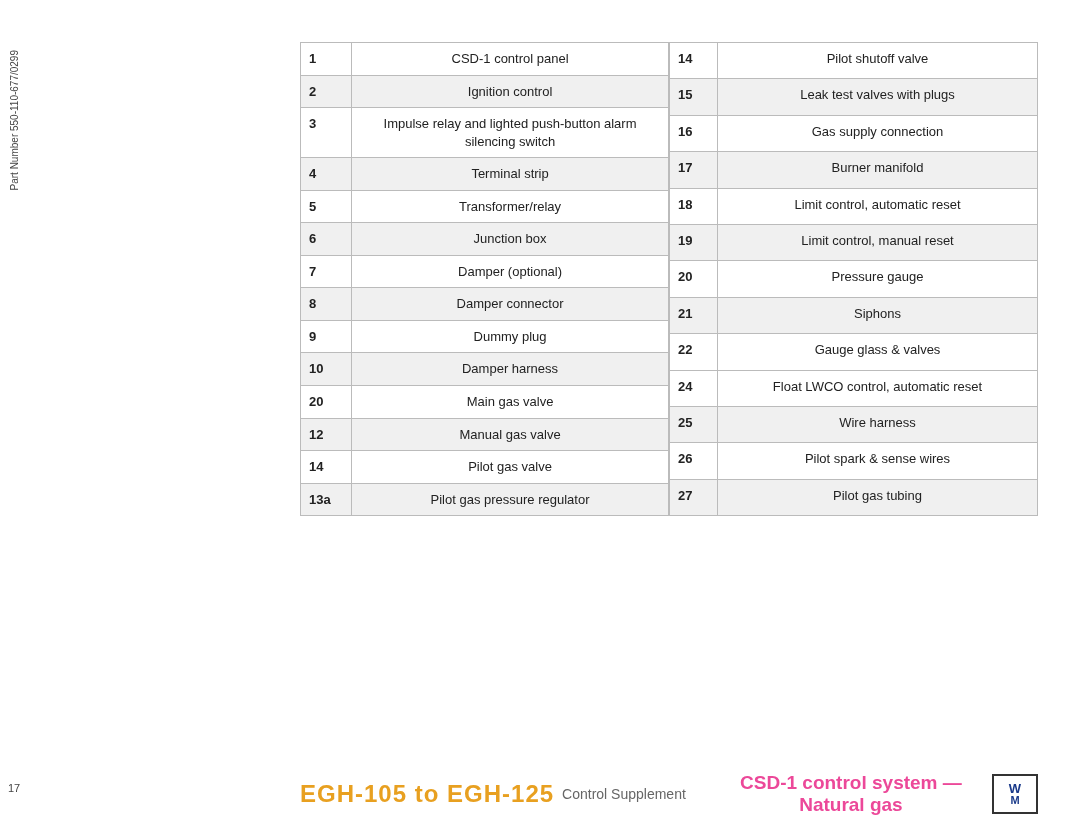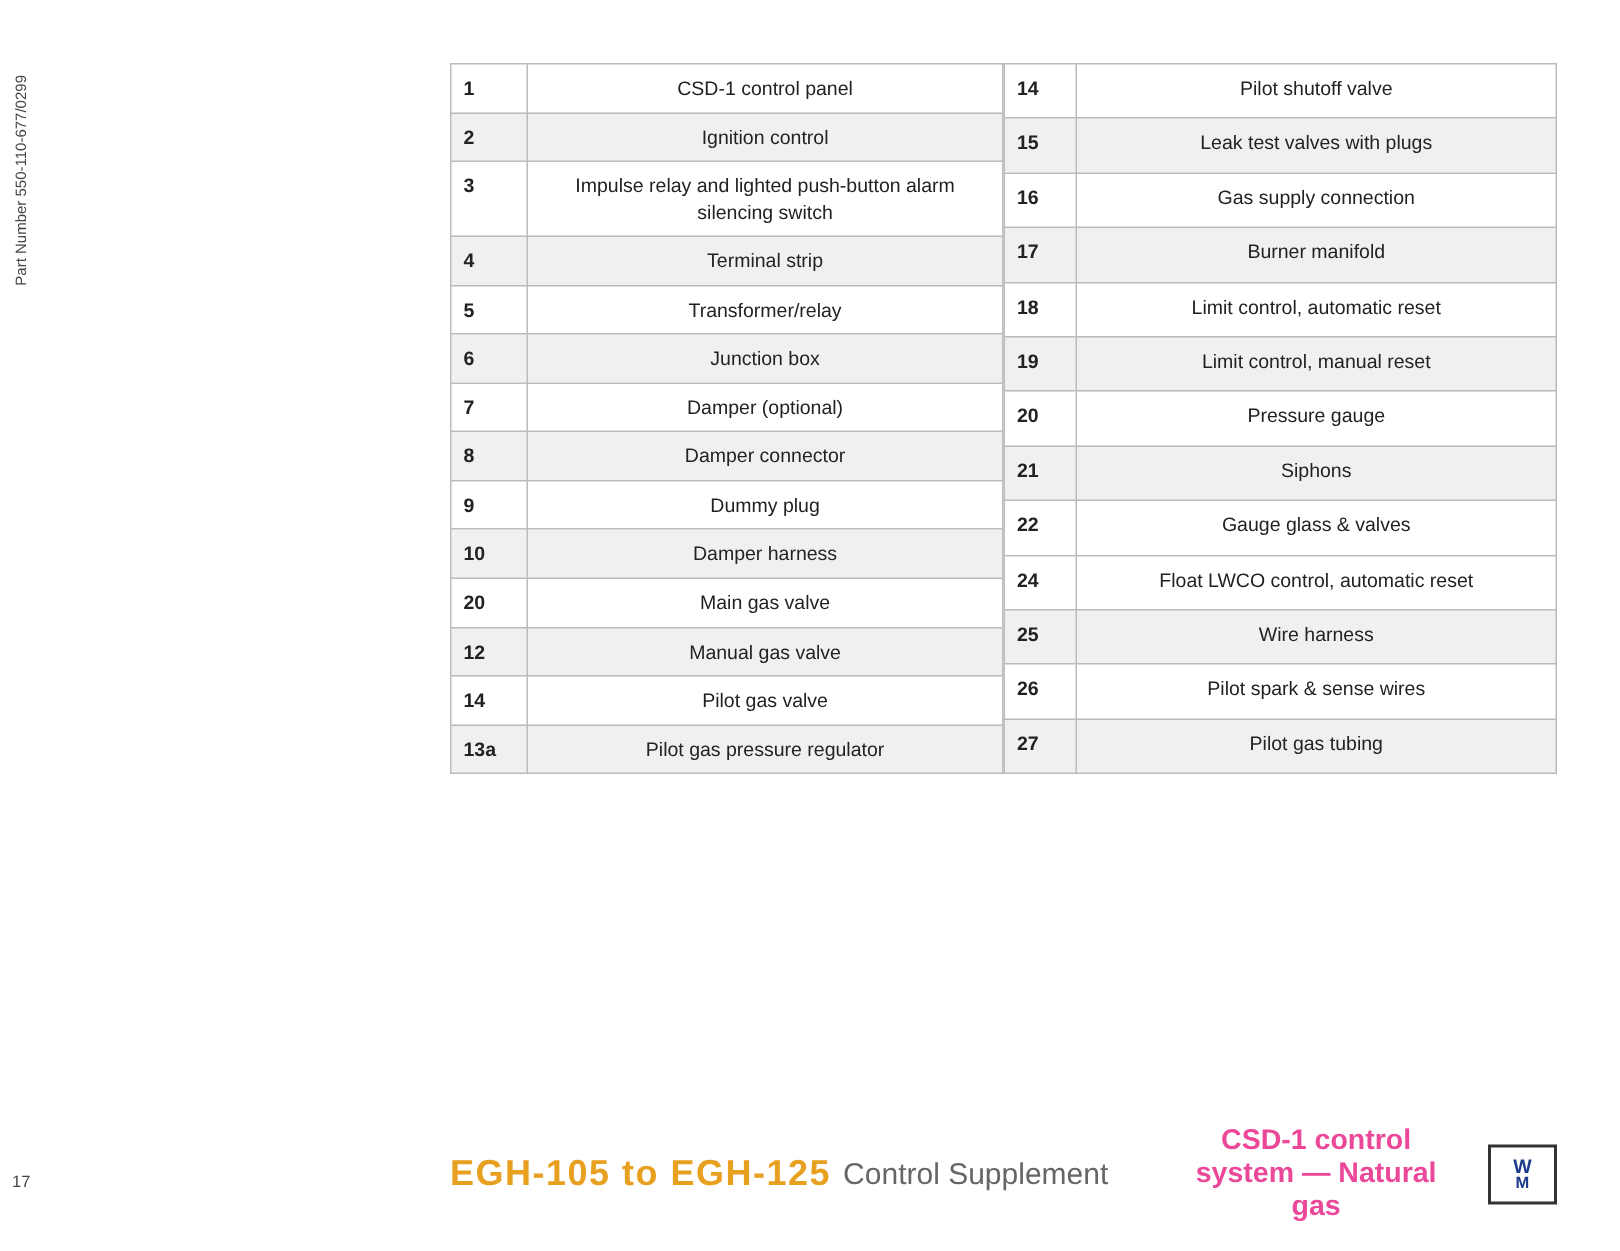--- a/index.html
+++ b/index.html
@@ -92,21 +92,21 @@
       gap: 0;
     }
     .footer-model {
       font-size: 24px;
       font-weight: bold;
       color: #e8a020;
       letter-spacing: 1px;
       margin-right: 8px;
     }
     .footer-supplement {
-      font-size: 20px;
+      font-size: 14px;
       color: #666;
       margin-right: 40px;
     }
     .footer-title {
       font-size: 19px;
       font-weight: bold;
       color: #ec4899;
       flex: 1;
       text-align: center;
     }

